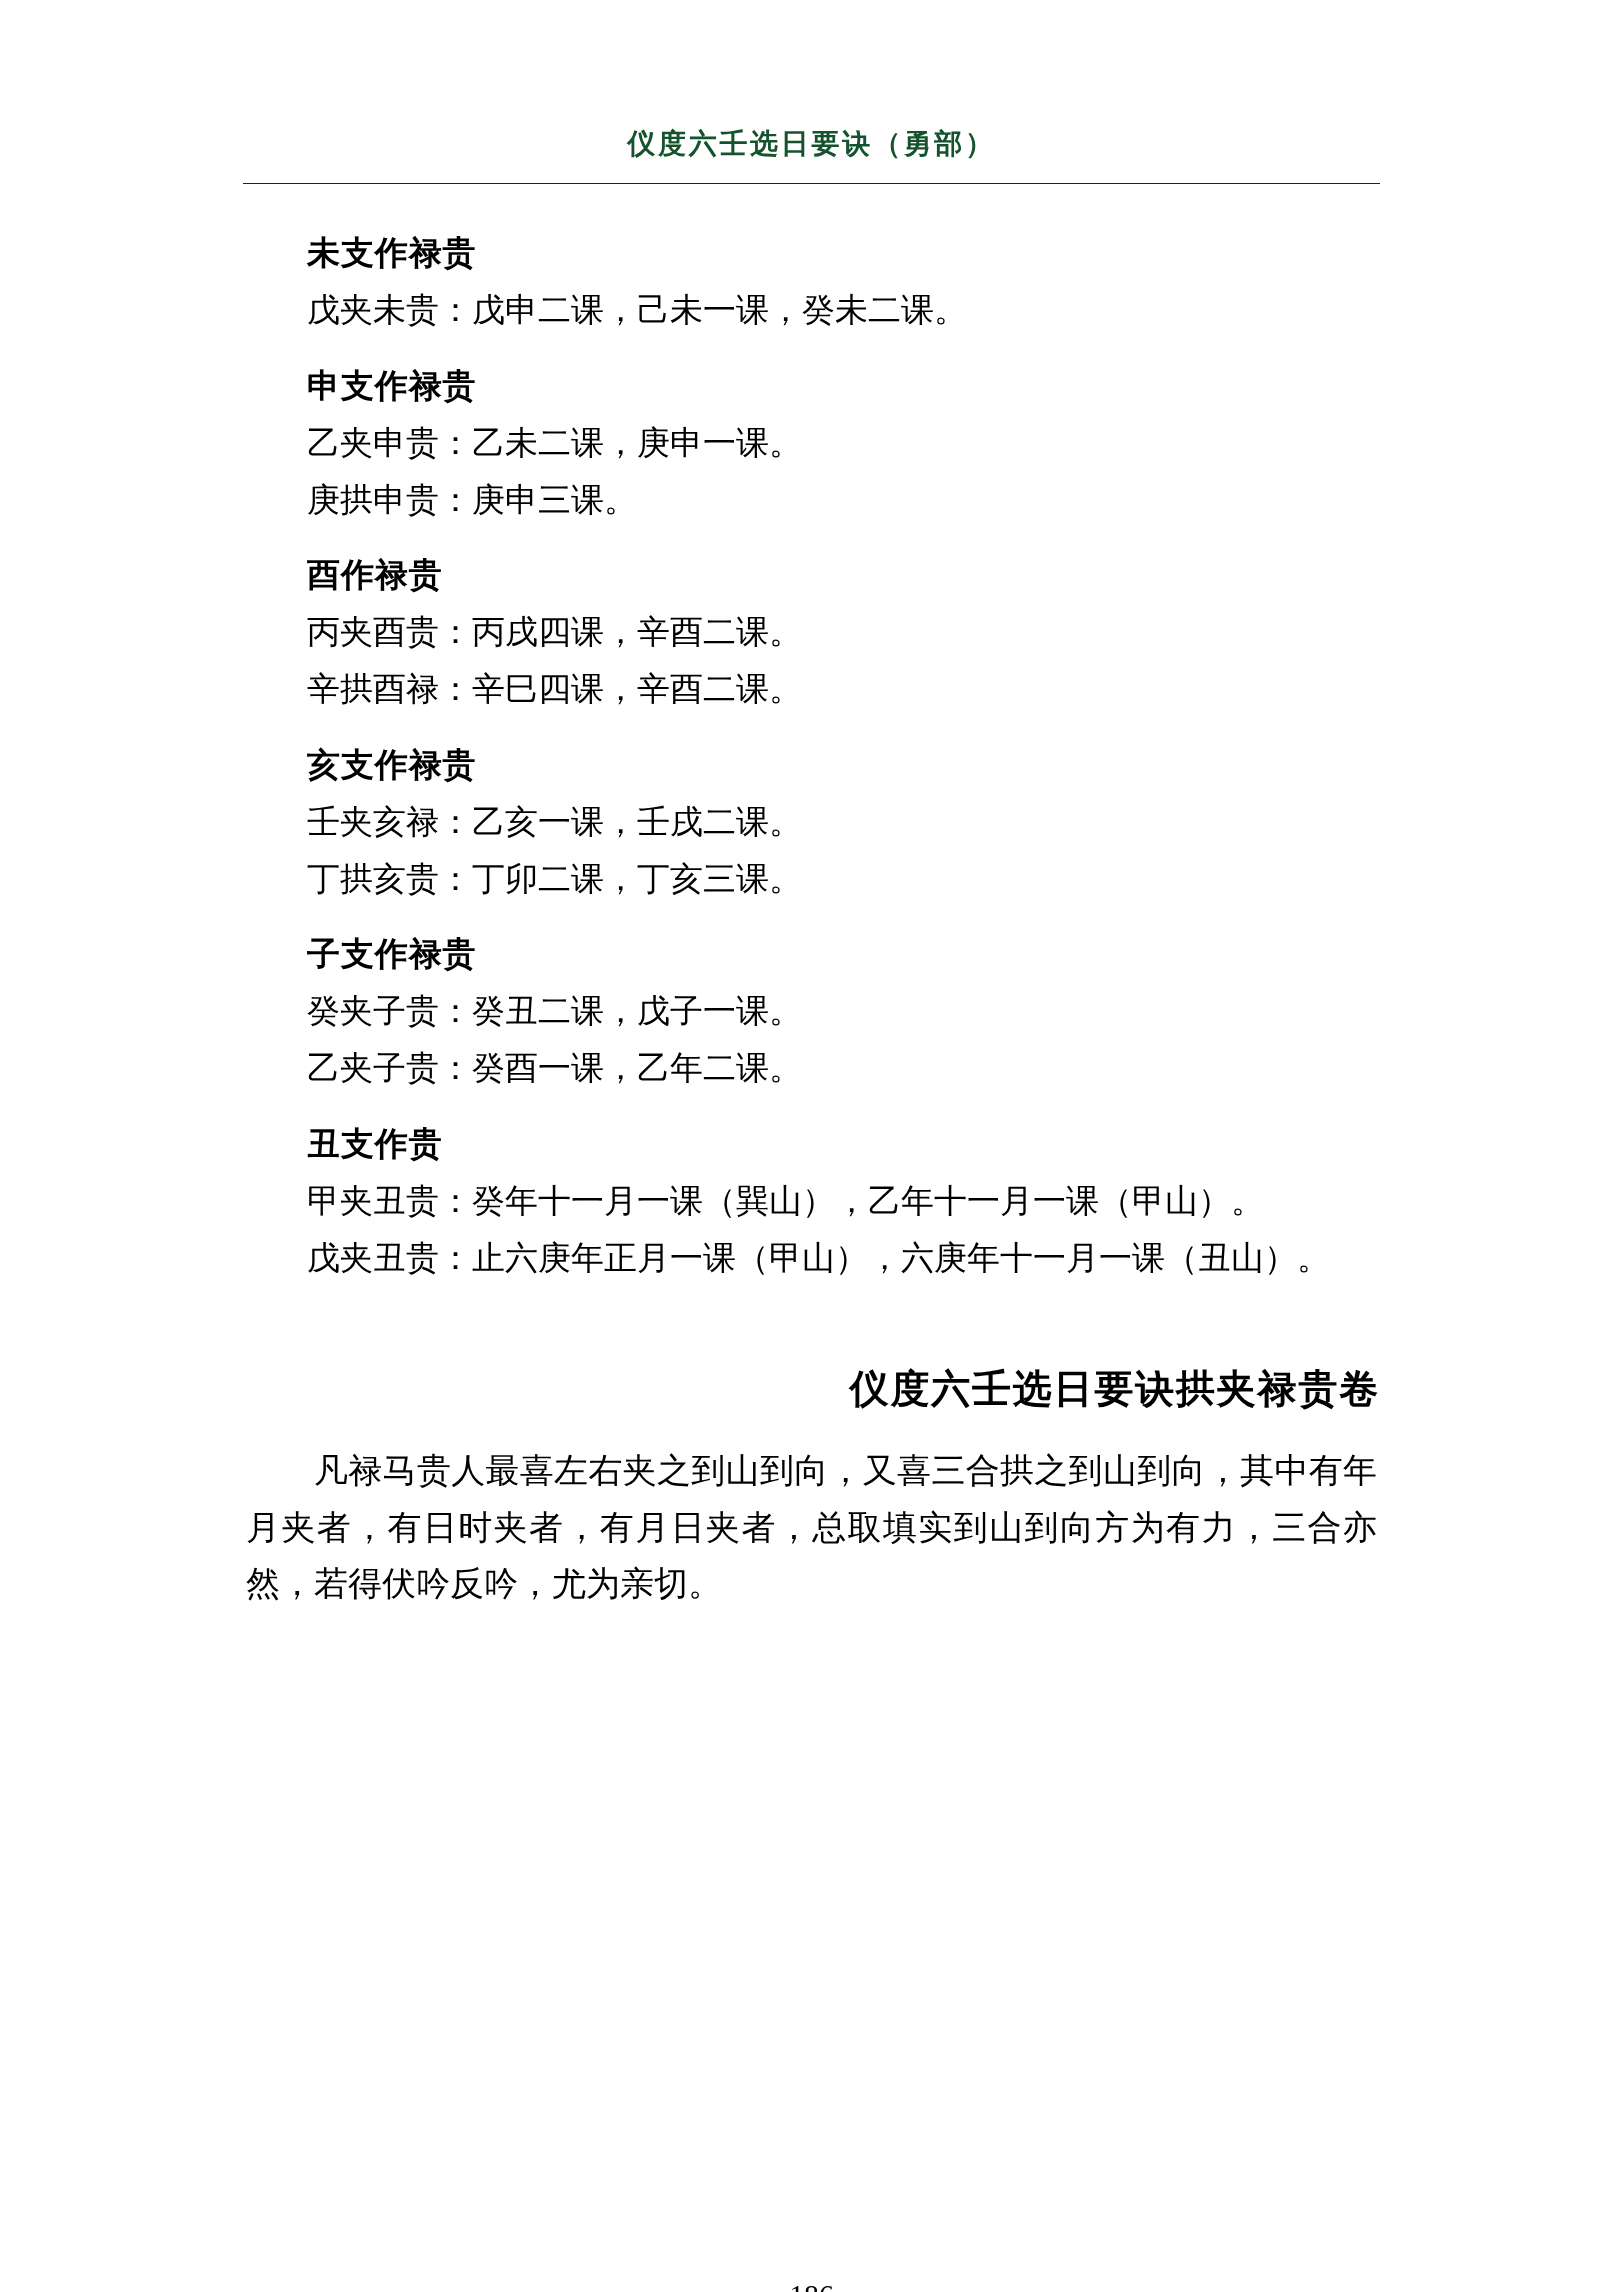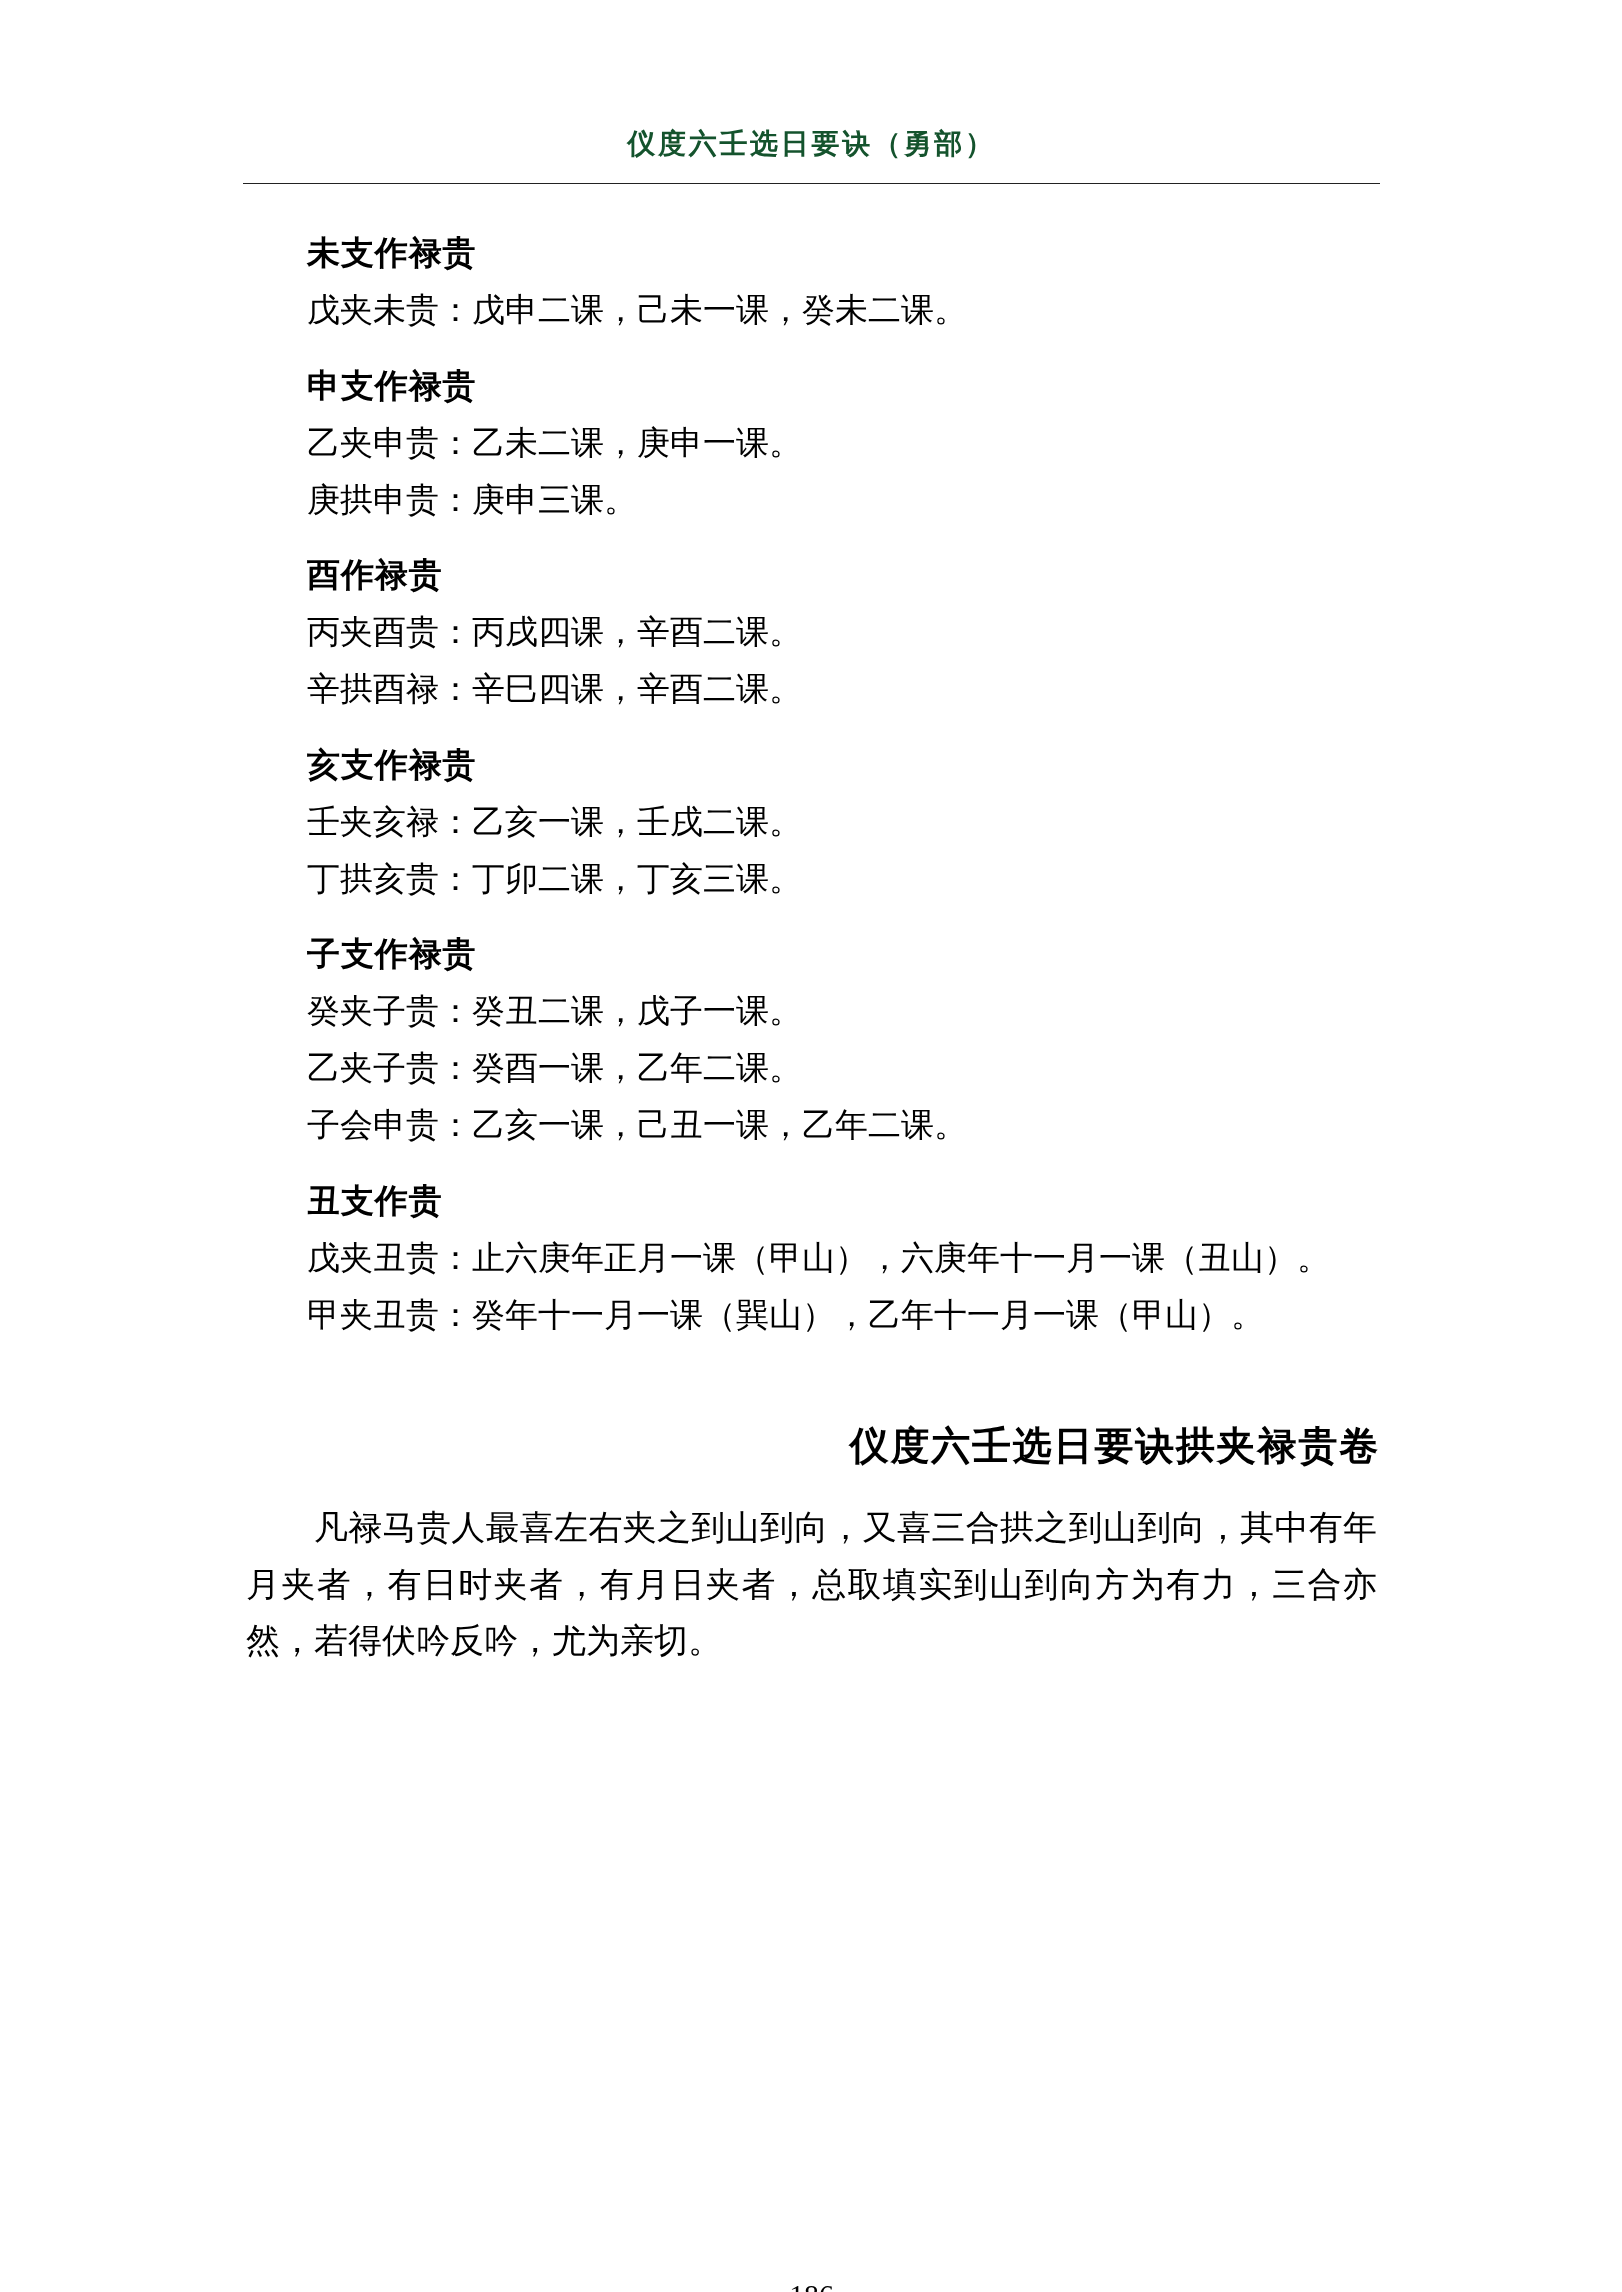--- a/index.html
+++ b/index.html
@@ -103,25 +103,24 @@
     <p class="para">丙夹酉贵：丙戌四课，辛酉二课。</p>
     <p class="para">辛拱酉禄：辛巳四课，辛酉二课。</p>
 
     <div class="sec-title">亥支作禄贵</div>
     <p class="para">壬夹亥禄：乙亥一课，壬戌二课。</p>
     <p class="para">丁拱亥贵：丁卯二课，丁亥三课。</p>
 
     <div class="sec-title">子支作禄贵</div>
     <p class="para">癸夹子贵：癸丑二课，戊子一课。</p>
     <p class="para">乙夹子贵：癸酉一课，乙年二课。</p>
-    <p class="para">子会申贵：乙亥一课，己丑一课，乙年二课。</p>
 
     <div class="sec-title">丑支作贵</div>
+    <p class="para">甲夹丑贵：癸年十一月一课（巽山），乙年十一月一课（甲山）。</p>
     <p class="para">戊夹丑贵：止六庚年正月一课（甲山），六庚年十一月一课（丑山）。</p>
-    <p class="para">甲夹丑贵：癸年十一月一课（巽山），乙年十一月一课（甲山）。</p>
 
     <div class="chapter-title">仪度六壬选日要诀拱夹禄贵卷</div>
     <p class="body-para">凡禄马贵人最喜左右夹之到山到向，又喜三合拱之到山到向，其中有年月夹者，有日时夹者，有月日夹者，总取填实到山到向方为有力，三合亦然，若得伏吟反吟，尤为亲切。</p>
 
   </div>
 
   <div class="page-number">186</div>
 
 </div>
 

